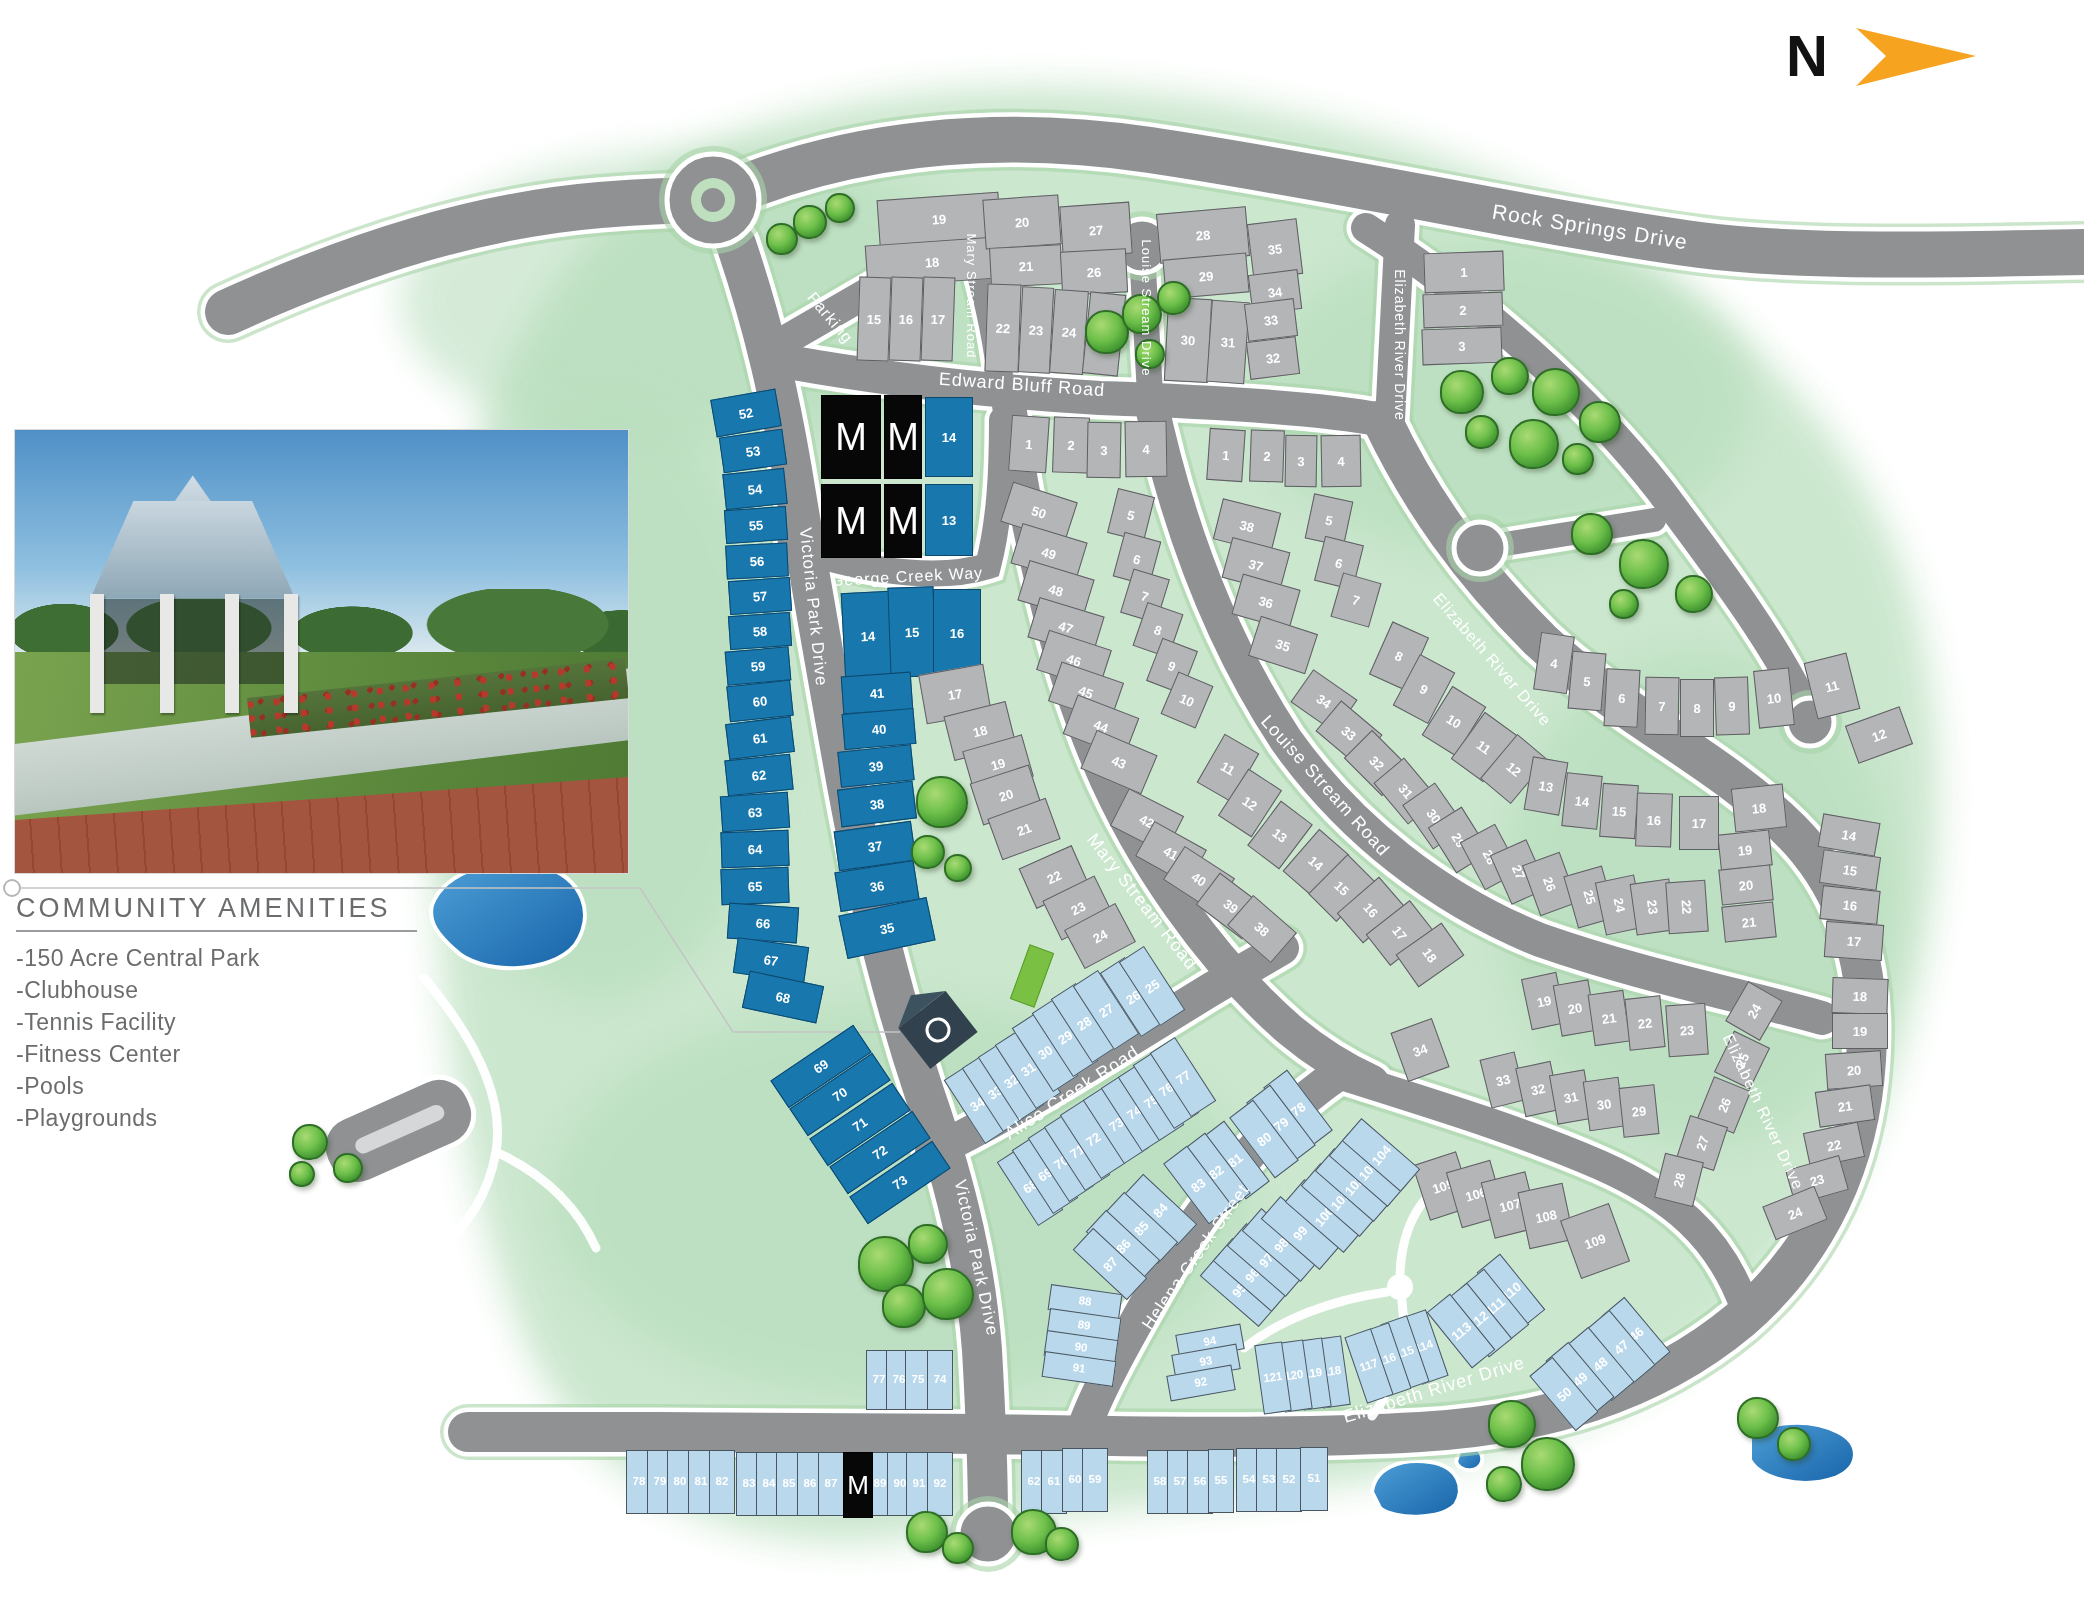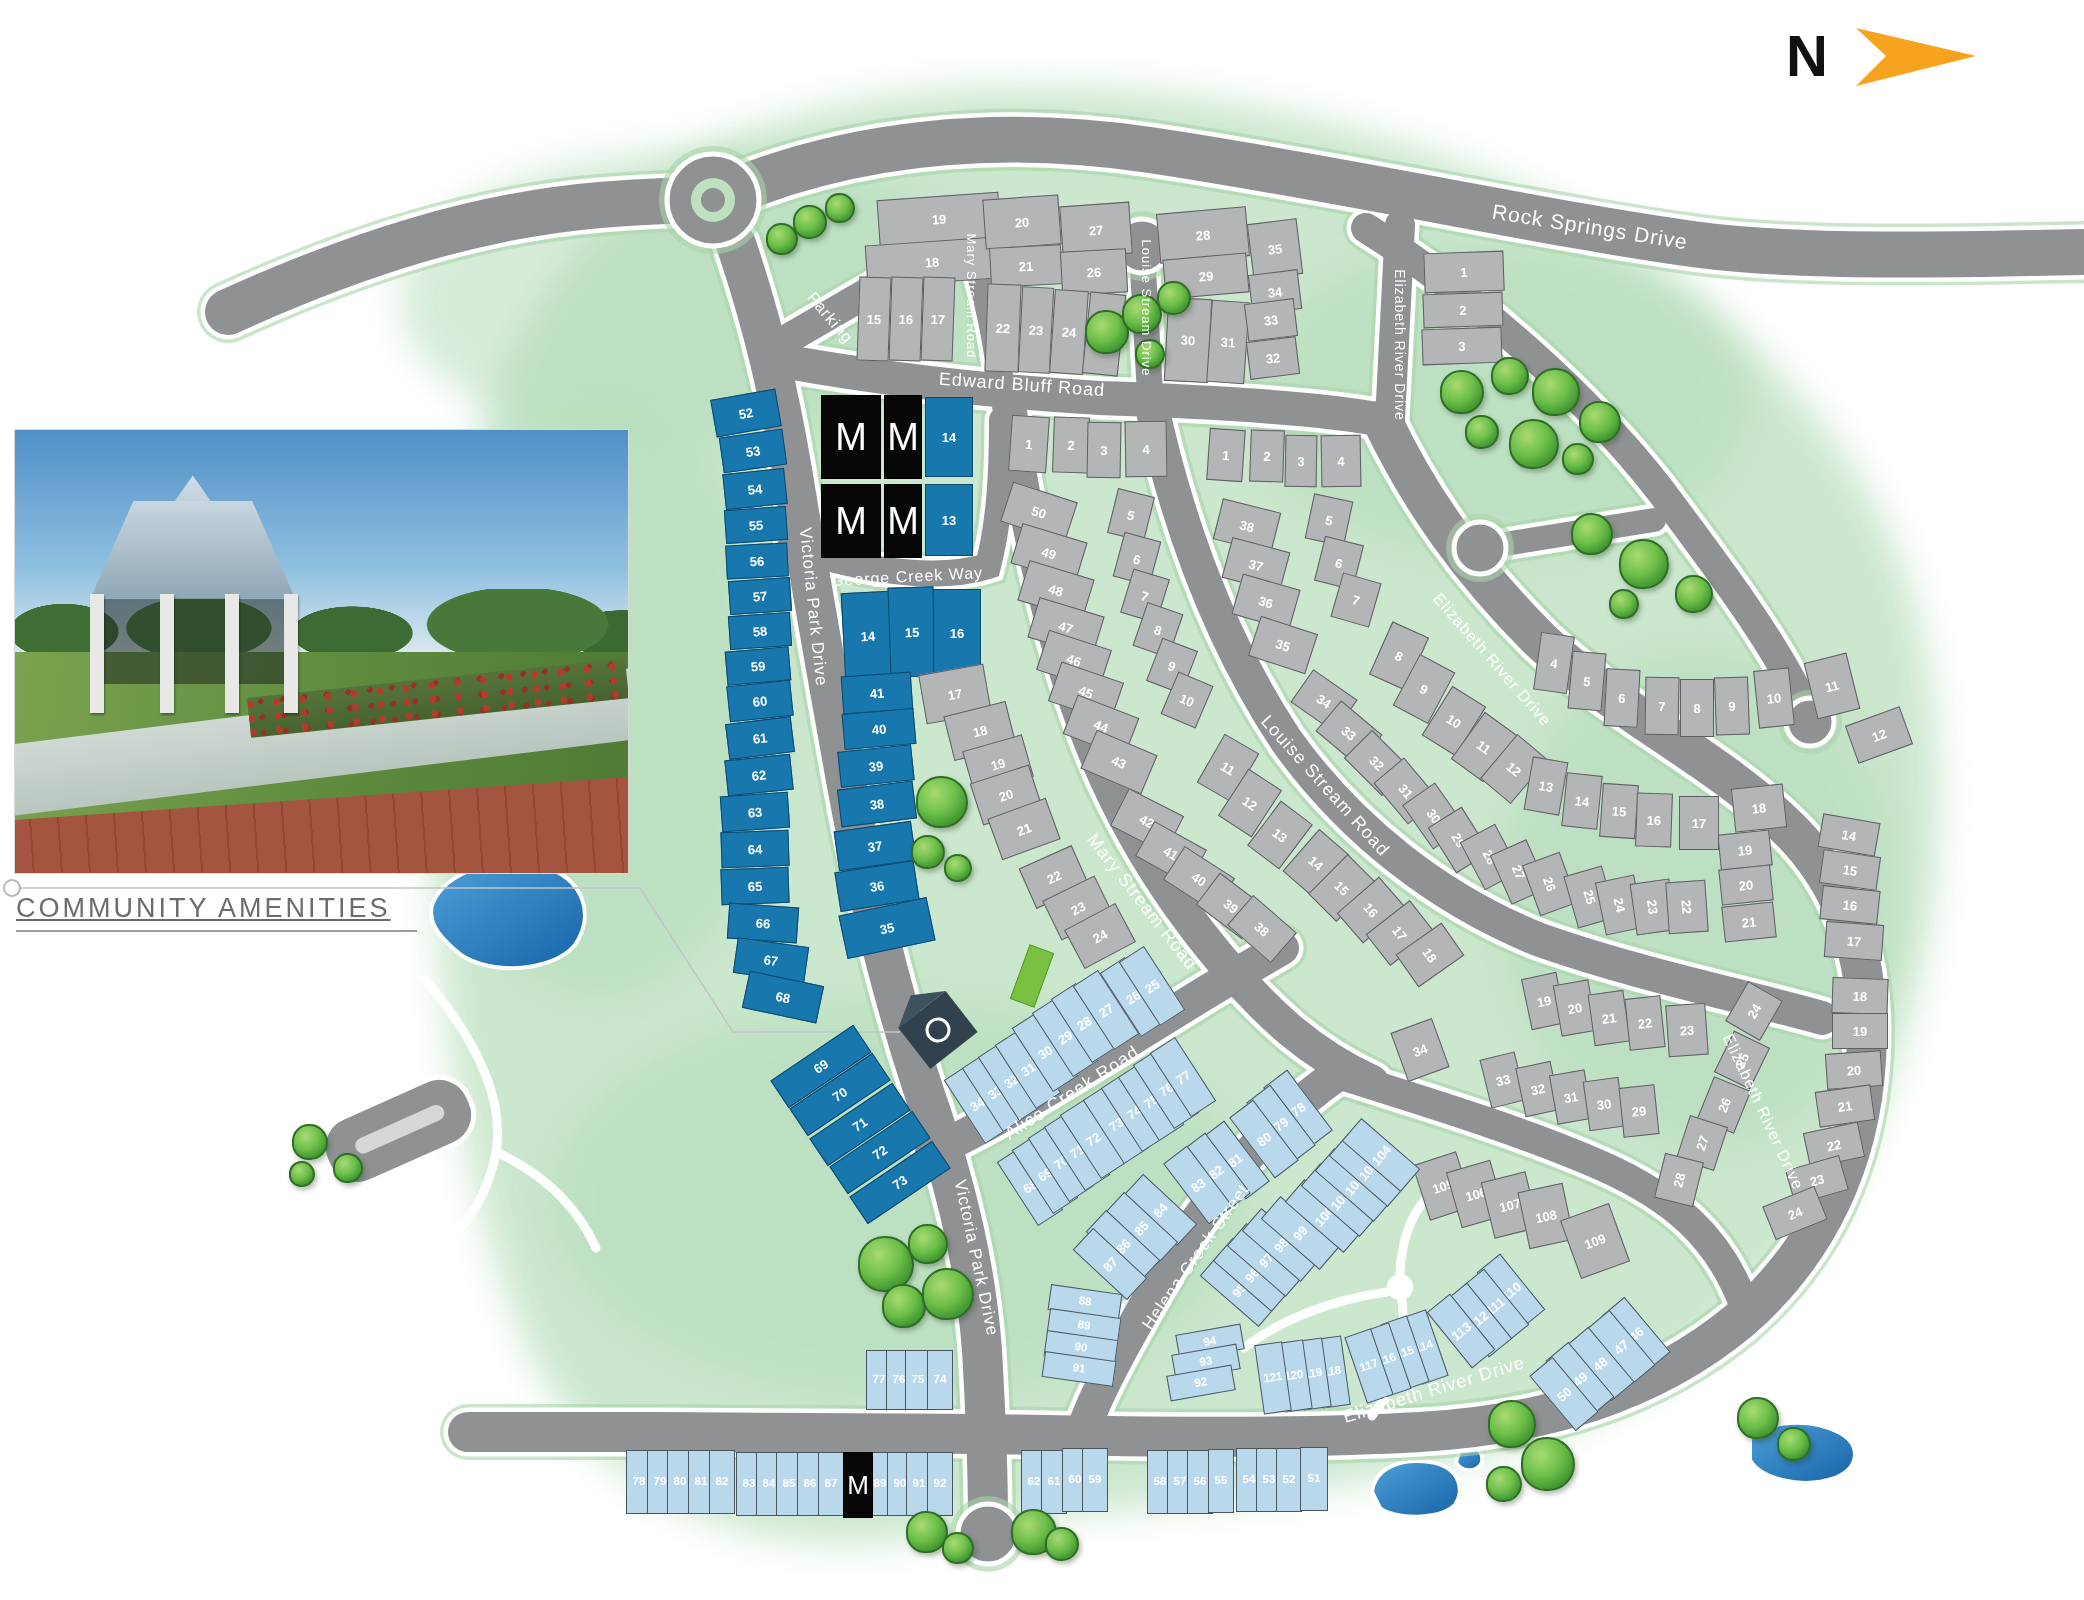--- a/index.html
+++ b/index.html
@@ -16,21 +16,21 @@
   .lot.black{background:#070707;border:1px solid #000;font-weight:400;}
   .lot.green{background:#7ac143;border:1px solid #5a9a2e;}
   .road-label{position:absolute;color:#fff;white-space:nowrap;letter-spacing:1px;
        font-weight:400;transform-origin:center;}
   .tree{position:absolute;border-radius:48% 52% 50% 46%;border:2px solid #2e6e26;
        background:radial-gradient(circle at 36% 32%, #a9da74 0%, #6cbf49 45%, #469a33 72%, #2f7d27 100%);
        box-shadow:2px 3px 5px rgba(40,60,30,.35);}
   
   .amenities{position:absolute;color:#6b6c6e;}
   .amenities h2{margin:0 0 2px 0;font-size:27px;font-weight:400;letter-spacing:3px;
-       border-bottom:2px solid #9a9b9e;display:inline-block;padding:0 26px 6px 0;text-decoration:underline;}
+       border-bottom:2px solid #9a9b9e;display:inline-block;padding:0 26px 6px 0;}
   .amenities ul{list-style:none;margin:8px 0 0 0;padding:0;font-size:23px;line-height:32px;letter-spacing:.5px;}
   
   #north{position:absolute;left:1778px;top:14px;width:220px;height:90px;}
   #north .n{position:absolute;left:8px;top:8px;font-size:58px;font-weight:700;color:#121212;}
   
   #photo{position:absolute;left:15px;top:430px;width:613px;height:443px;overflow:hidden;
         box-shadow:0 0 0 1px #d8d8d8;}
   .ph-sky{position:absolute;left:0;top:0;right:0;height:50%;
         background:linear-gradient(#4f90c7,#8fc0e0 62%,#d9e7ee);}
   .ph-treeline{position:absolute;left:0;top:36%;right:0;height:16%;
@@ -514,20 +514,28 @@
       <div class="ph-roof"></div>
       <div class="ph-post" style="left:12%"></div>
       <div class="ph-post" style="left:38%"></div>
       <div class="ph-post" style="left:62%"></div>
       <div class="ph-post" style="left:84%"></div>
     </div>
   </div>
 
   <div class="amenities" style="left:16px;top:893px">
     <h2>COMMUNITY AMENITIES</h2>
+    <ul id="community-list">
+        <li>-150 Acre Central Park</li>
+        <li>-Clubhouse</li>
+        <li>-Tennis Facility</li>
+        <li>-Fitness Center</li>
+        <li>-Pools</li>
+        <li>-Playgrounds</li>
+      </ul>
   </div>
   <div class="amenities" style="left:16px;top:1146px">
   </div>
 
   <div id="north">
     <div class="n">N</div>
     <svg width="150" height="80" style="position:absolute;left:60px;top:4px">
       <polygon points="18,10 138,38 18,68 48,38" fill="#f6a320"></polygon>
     </svg>
   </div>

